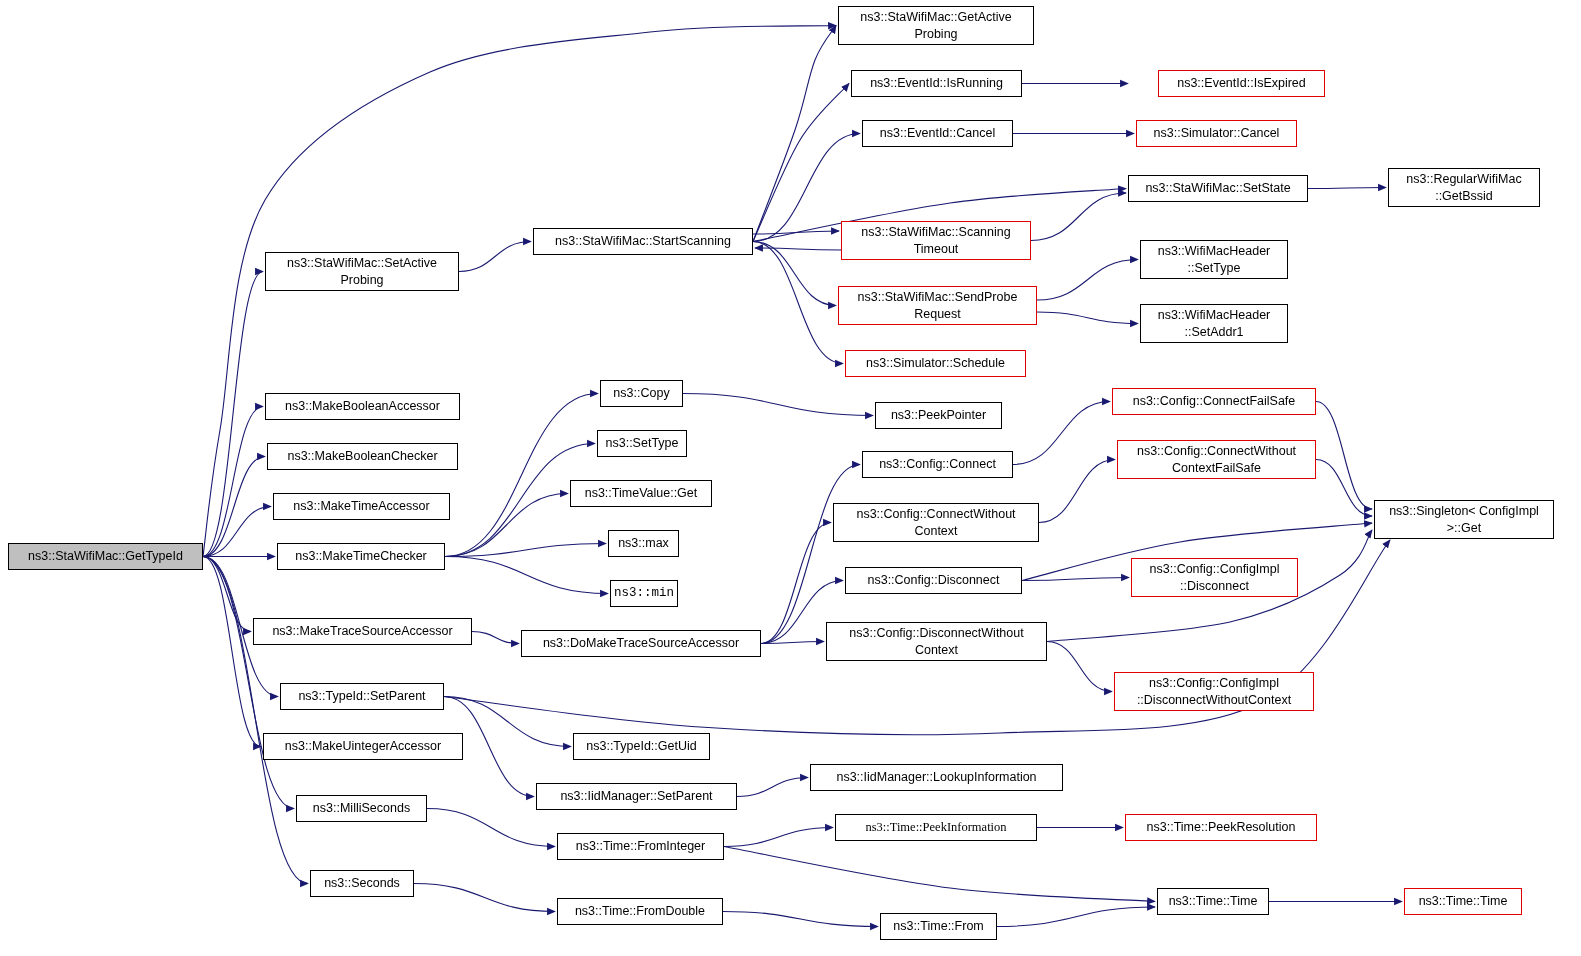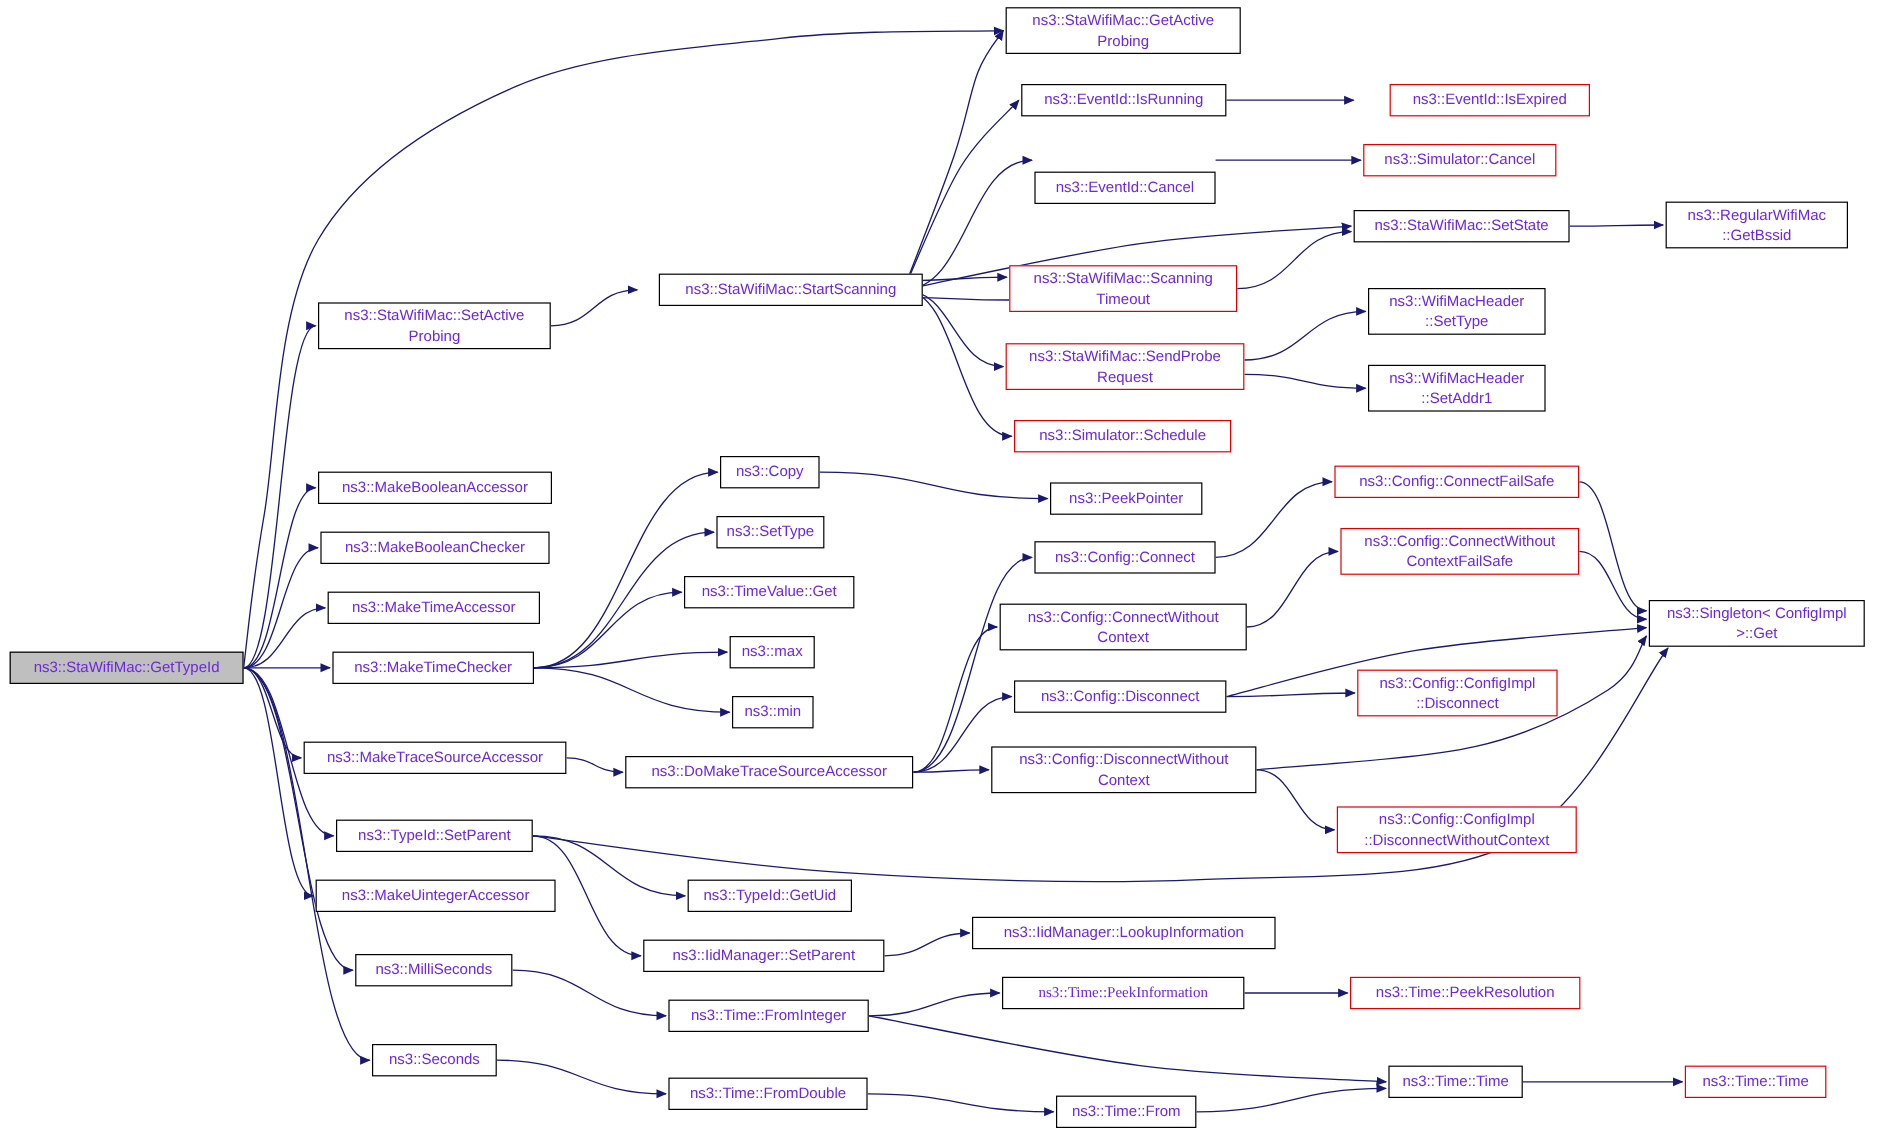--- a/index.html
+++ b/index.html
@@ -19,21 +19,21 @@
   #edges path.edge {
     fill: none;
     stroke: var(--edge-color, #191970);
     stroke-width: 1.1;
   }
   .node {
     position: absolute;
     box-sizing: border-box;
     background: #ffffff;
     border: 1px solid var(--node-border, #000000);
-    color: #6d28d9;
+    color: #000000;
     display: flex;
     align-items: center;
     justify-content: center;
     text-align: center;
     font-size: 12.5px;
     line-height: 1.3;
     white-space: pre-line;
     padding: 0 3px;
     cursor: pointer;
   }
@@ -114,26 +114,26 @@
         <path d="M997 926.5 C 1076 926.5, 1076 907, 1155 907" class="edge" marker-end="url(#arrow)"></path>
         <path d="M1269 901.5 C 1335.5 901.5, 1335.5 901.5, 1402 901.5" class="edge" marker-end="url(#arrow)"></path>
       </g>
   </svg>
   <div id="nodes">
       <div class="node focus" style="left: 8px; top: 543px; width: 195px; height: 27px;">ns3::StaWifiMac::GetTypeId</div>
       <div class="node normal" style="left: 838px; top: 6px; width: 196px; height: 39px;">ns3::StaWifiMac::GetActive
 Probing</div>
       <div class="node normal" style="left: 851px; top: 70px; width: 171px; height: 27px;">ns3::EventId::IsRunning</div>
       <div class="node red" style="left: 1130px; top: 70px; width: 167px; height: 27px; margin-left: 28px;">ns3::EventId::IsExpired</div>
-      <div class="node normal" style="left: 862px; top: 120px; width: 151px; height: 27px; margin-top: 23px;">ns3::EventId::Cancel</div>
+      <div class="node normal" style="left: 862px; top: 120px; width: 151px; height: 27px;">ns3::EventId::Cancel</div>
       <div class="node red" style="left: 1136px; top: 120px; width: 161px; height: 27px;">ns3::Simulator::Cancel</div>
       <div class="node normal" style="left: 1128px; top: 175px; width: 180px; height: 27px;">ns3::StaWifiMac::SetState</div>
       <div class="node normal" style="left: 1388px; top: 168px; width: 152px; height: 39px;">ns3::RegularWifiMac
 ::GetBssid</div>
-      <div class="node normal" style="left: 533px; top: 228px; width: 220px; height: 27px; margin-left: 16px;">ns3::StaWifiMac::StartScanning</div>
+      <div class="node normal" style="left: 533px; top: 228px; width: 220px; height: 27px;">ns3::StaWifiMac::StartScanning</div>
       <div class="node red" style="left: 841px; top: 221px; width: 190px; height: 39px;">ns3::StaWifiMac::Scanning
 Timeout</div>
       <div class="node normal" style="left: 1140px; top: 240px; width: 148px; height: 39px;">ns3::WifiMacHeader
 ::SetType</div>
       <div class="node normal" style="left: 265px; top: 252px; width: 194px; height: 39px;">ns3::StaWifiMac::SetActive
 Probing</div>
       <div class="node red" style="left: 838px; top: 286px; width: 199px; height: 39px;">ns3::StaWifiMac::SendProbe
 Request</div>
       <div class="node normal" style="left: 1140px; top: 304px; width: 148px; height: 39px;">ns3::WifiMacHeader
 ::SetAddr1</div>
@@ -151,21 +151,21 @@
       <div class="node normal" style="left: 273px; top: 493px; width: 177px; height: 27px;">ns3::MakeTimeAccessor</div>
       <div class="node normal" style="left: 833px; top: 503px; width: 206px; height: 39px;">ns3::Config::ConnectWithout
 Context</div>
       <div class="node normal" style="left: 1374px; top: 500px; width: 180px; height: 39px;">ns3::Singleton&lt; ConfigImpl
 &gt;::Get</div>
       <div class="node normal" style="left: 608px; top: 530px; width: 71px; height: 27px;">ns3::max</div>
       <div class="node normal" style="left: 277px; top: 543px; width: 168px; height: 27px;">ns3::MakeTimeChecker</div>
       <div class="node red" style="left: 1131px; top: 558px; width: 167px; height: 39px;">ns3::Config::ConfigImpl
 ::Disconnect</div>
       <div class="node normal" style="left: 845px; top: 567px; width: 177px; height: 27px;">ns3::Config::Disconnect</div>
-      <div class="node normal" style="left: 610px; top: 580px; width: 68px; height: 27px;">ns3::min</div>
+      <div class="node normal" style="left: 610px; top: 580px; width: 68px; height: 27px; font-family: Liberation Mono, monospace;">ns3::min</div>
       <div class="node normal" style="left: 253px; top: 618px; width: 219px; height: 27px;">ns3::MakeTraceSourceAccessor</div>
       <div class="node normal" style="left: 521px; top: 630px; width: 240px; height: 27px;">ns3::DoMakeTraceSourceAccessor</div>
       <div class="node normal" style="left: 826px; top: 622px; width: 221px; height: 39px;">ns3::Config::DisconnectWithout
 Context</div>
       <div class="node normal" style="left: 280px; top: 683px; width: 164px; height: 27px;">ns3::TypeId::SetParent</div>
       <div class="node red" style="left: 1114px; top: 672px; width: 200px; height: 39px;">ns3::Config::ConfigImpl
 ::DisconnectWithoutContext</div>
       <div class="node normal" style="left: 263px; top: 733px; width: 200px; height: 27px;">ns3::MakeUintegerAccessor</div>
       <div class="node normal" style="left: 573px; top: 733px; width: 137px; height: 27px;">ns3::TypeId::GetUid</div>
       <div class="node normal" style="left: 810px; top: 764px; width: 253px; height: 27px;">ns3::IidManager::LookupInformation</div>

